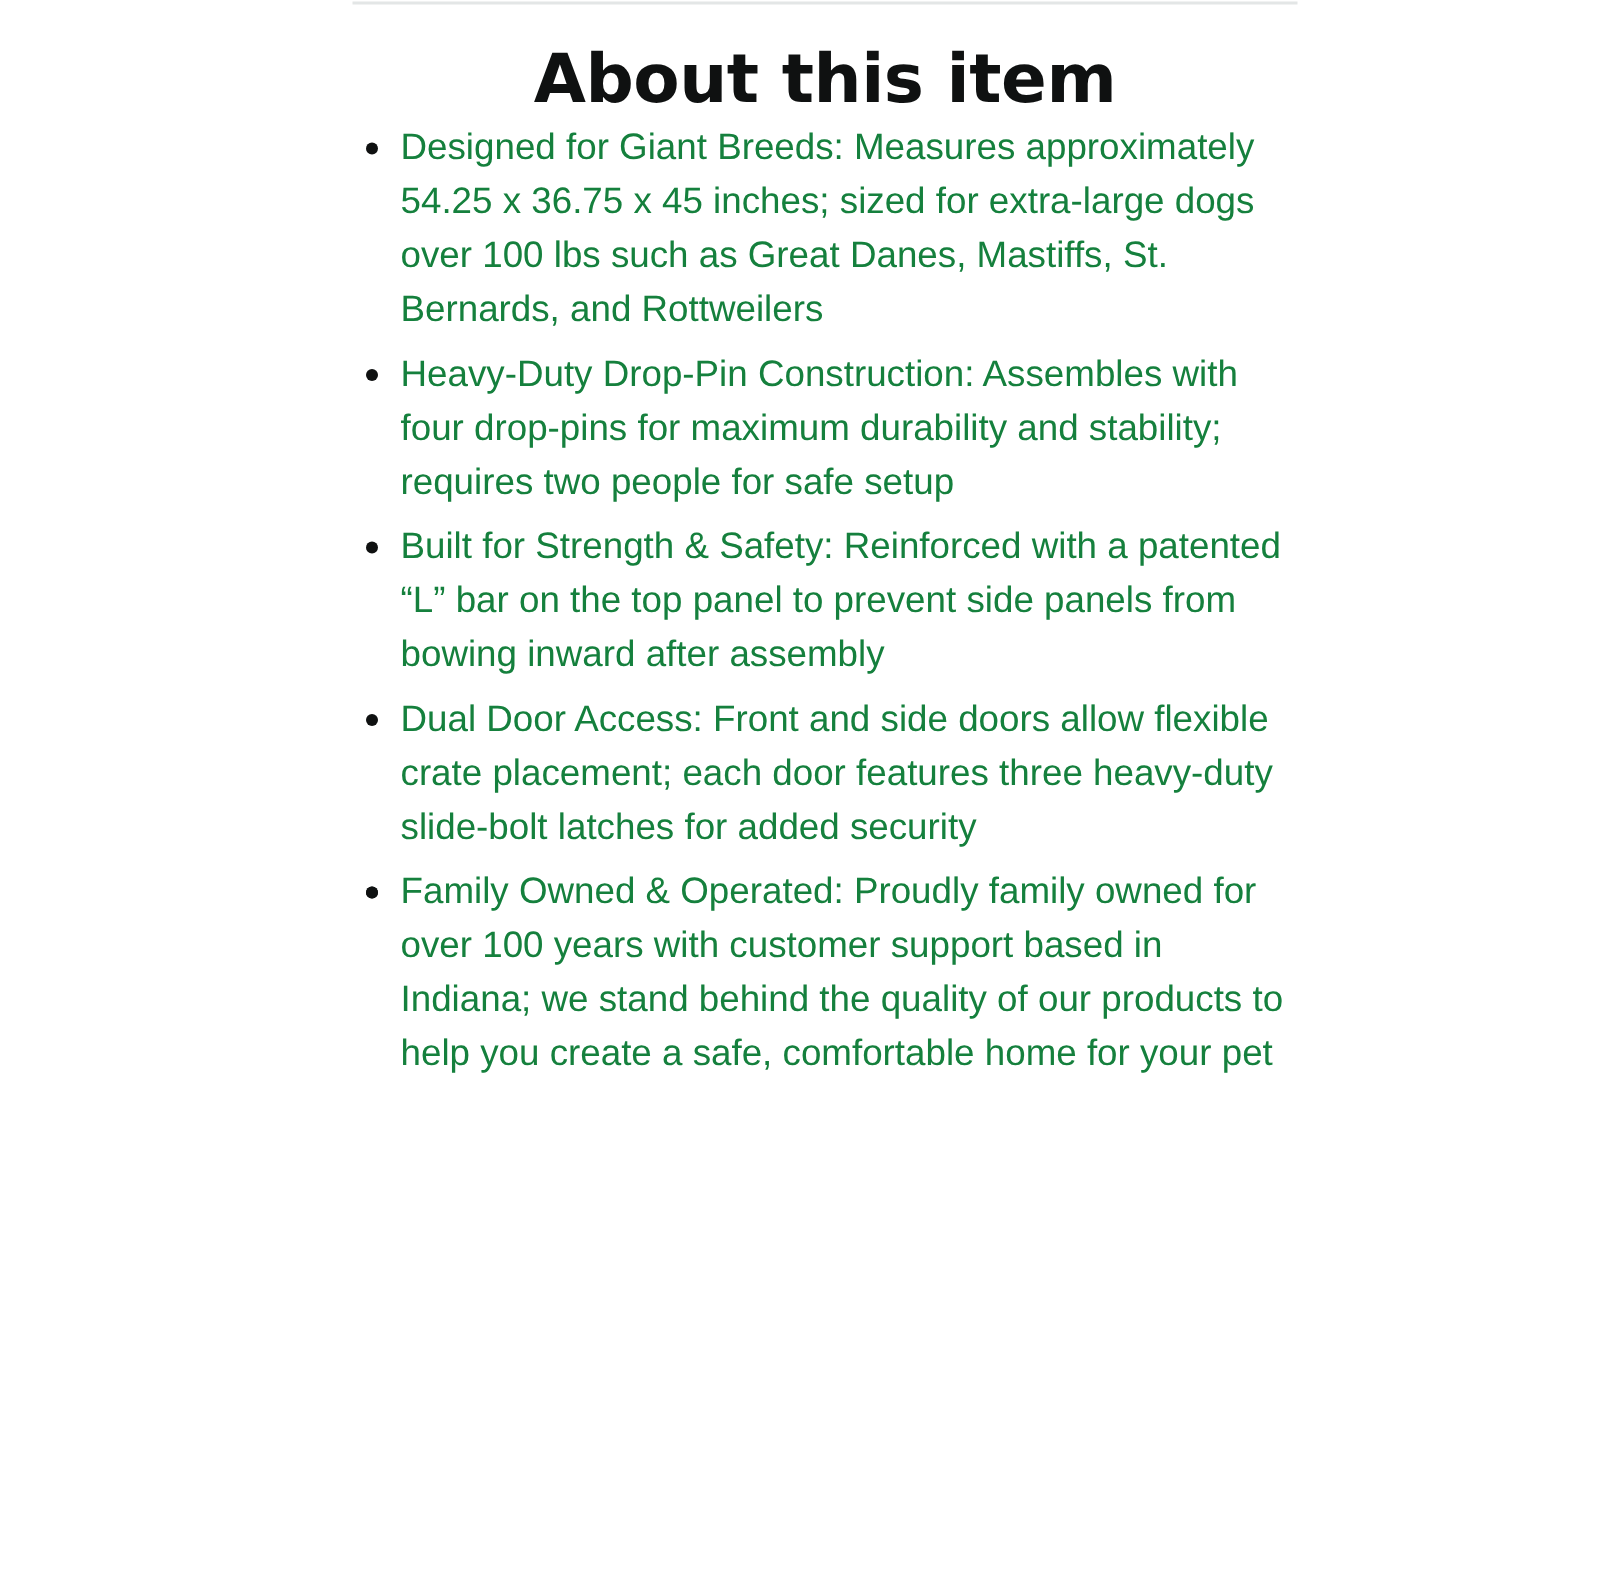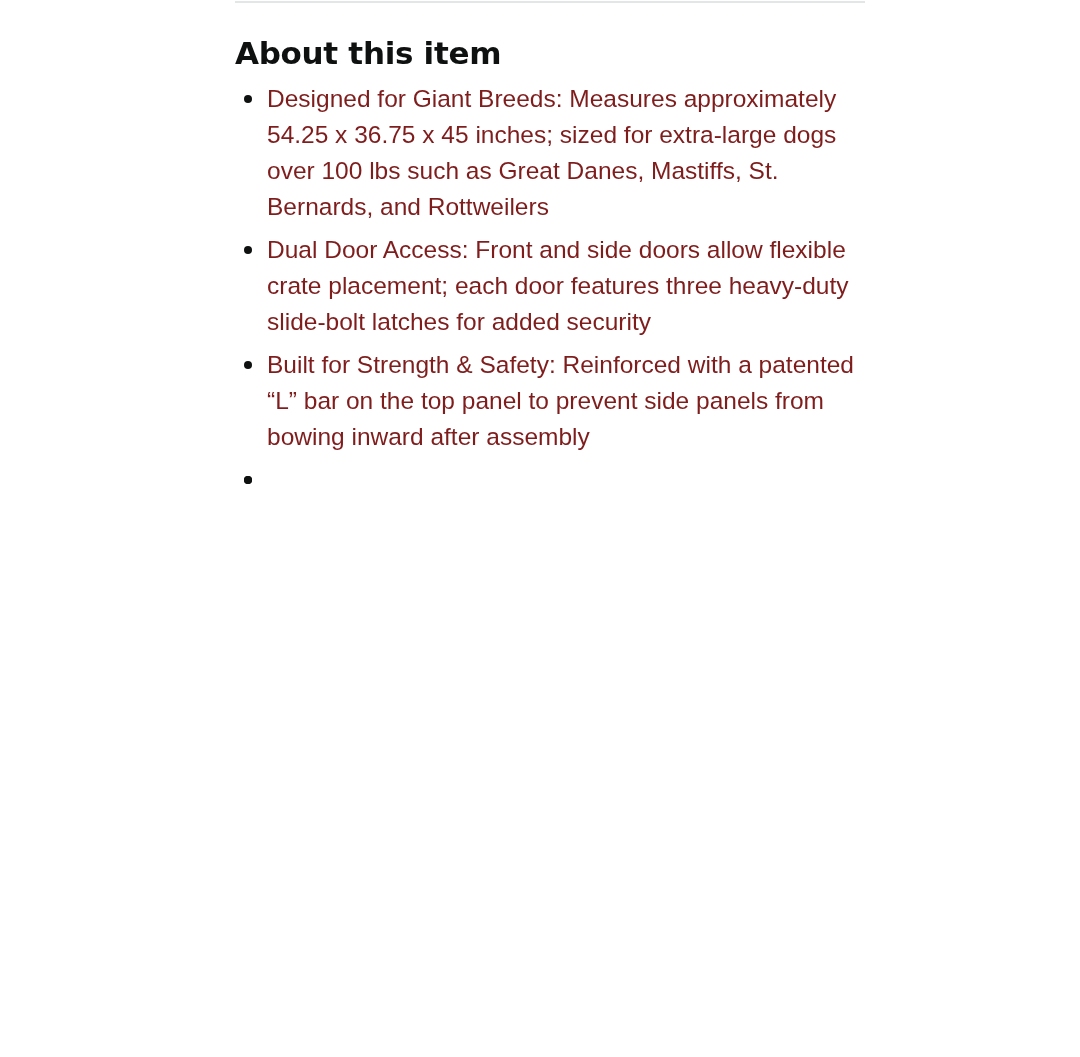--- a/index.html
+++ b/index.html
@@ -23,38 +23,39 @@
     }
     .divider {
       height: 2px;
       background: #e3e6e6;
       margin-top: 1px;
       width: 630px;
     }
     .heading {
       font-family: "DejaVu Sans", sans-serif;
       font-weight: bold;
-      font-size: 31px;
+      font-size: 45px;
       line-height: 40px;
       margin: 30px 0 0 0;
       letter-spacing: -0.3px;
       color: #0f1111;
+      text-align: center;
     }
     ul.bullets {
       list-style: none;
       margin: 8px 0 0 0;
       padding: 0;
     }
     ul.bullets li {
       position: relative;
       padding-left: 32px;
       font-size: 24.5px;
       line-height: 36px;
       margin-bottom: 7px;
-      color: #7f1d1d;
+      color: #15803d;
     }
     .bullet-dot {
       position: absolute;
       left: 9px;
       top: 14px;
       width: 8px;
       height: 8px;
       border-radius: 50%;
       background: #0f1111;
     }
@@ -65,26 +66,31 @@
 <div class="container">
   <div class="divider"></div>
   <h2 class="heading">About this item</h2>
   <ul class="bullets">
     <li>
       <span class="bullet-dot"></span>
       <span>Designed for Giant Breeds: Measures approximately 54.25 x 36.75 x 45 inches; sized for extra-large dogs over 100 lbs such as Great Danes, Mastiffs, St. Bernards, and Rottweilers</span>
     </li>
     <li>
       <span class="bullet-dot"></span>
-      <span>Dual Door Access: Front and side doors allow flexible crate placement; each door features three heavy-duty slide-bolt latches for added security</span>
+      <span>Heavy-Duty Drop-Pin Construction: Assembles with four drop-pins for maximum durability and stability; requires two people for safe setup</span>
     </li>
     <li>
       <span class="bullet-dot"></span>
       <span>Built for Strength &amp; Safety: Reinforced with a patented “L” bar on the top panel to prevent side panels from bowing inward after assembly</span>
     </li>
     <li>
       <span class="bullet-dot"></span>
+      <span>Dual Door Access: Front and side doors allow flexible crate placement; each door features three heavy-duty slide-bolt latches for added security</span>
     </li>
     <li>
       <span class="bullet-dot"></span>
+    </li>
+    <li>
+      <span class="bullet-dot"></span>
+      <span>Family Owned &amp; Operated: Proudly family owned for over 100 years with customer support based in Indiana; we stand behind the quality of our products to help you create a safe, comfortable home for your pet</span>
     </li>
   </ul>
 </div>
 
 </body></html>

